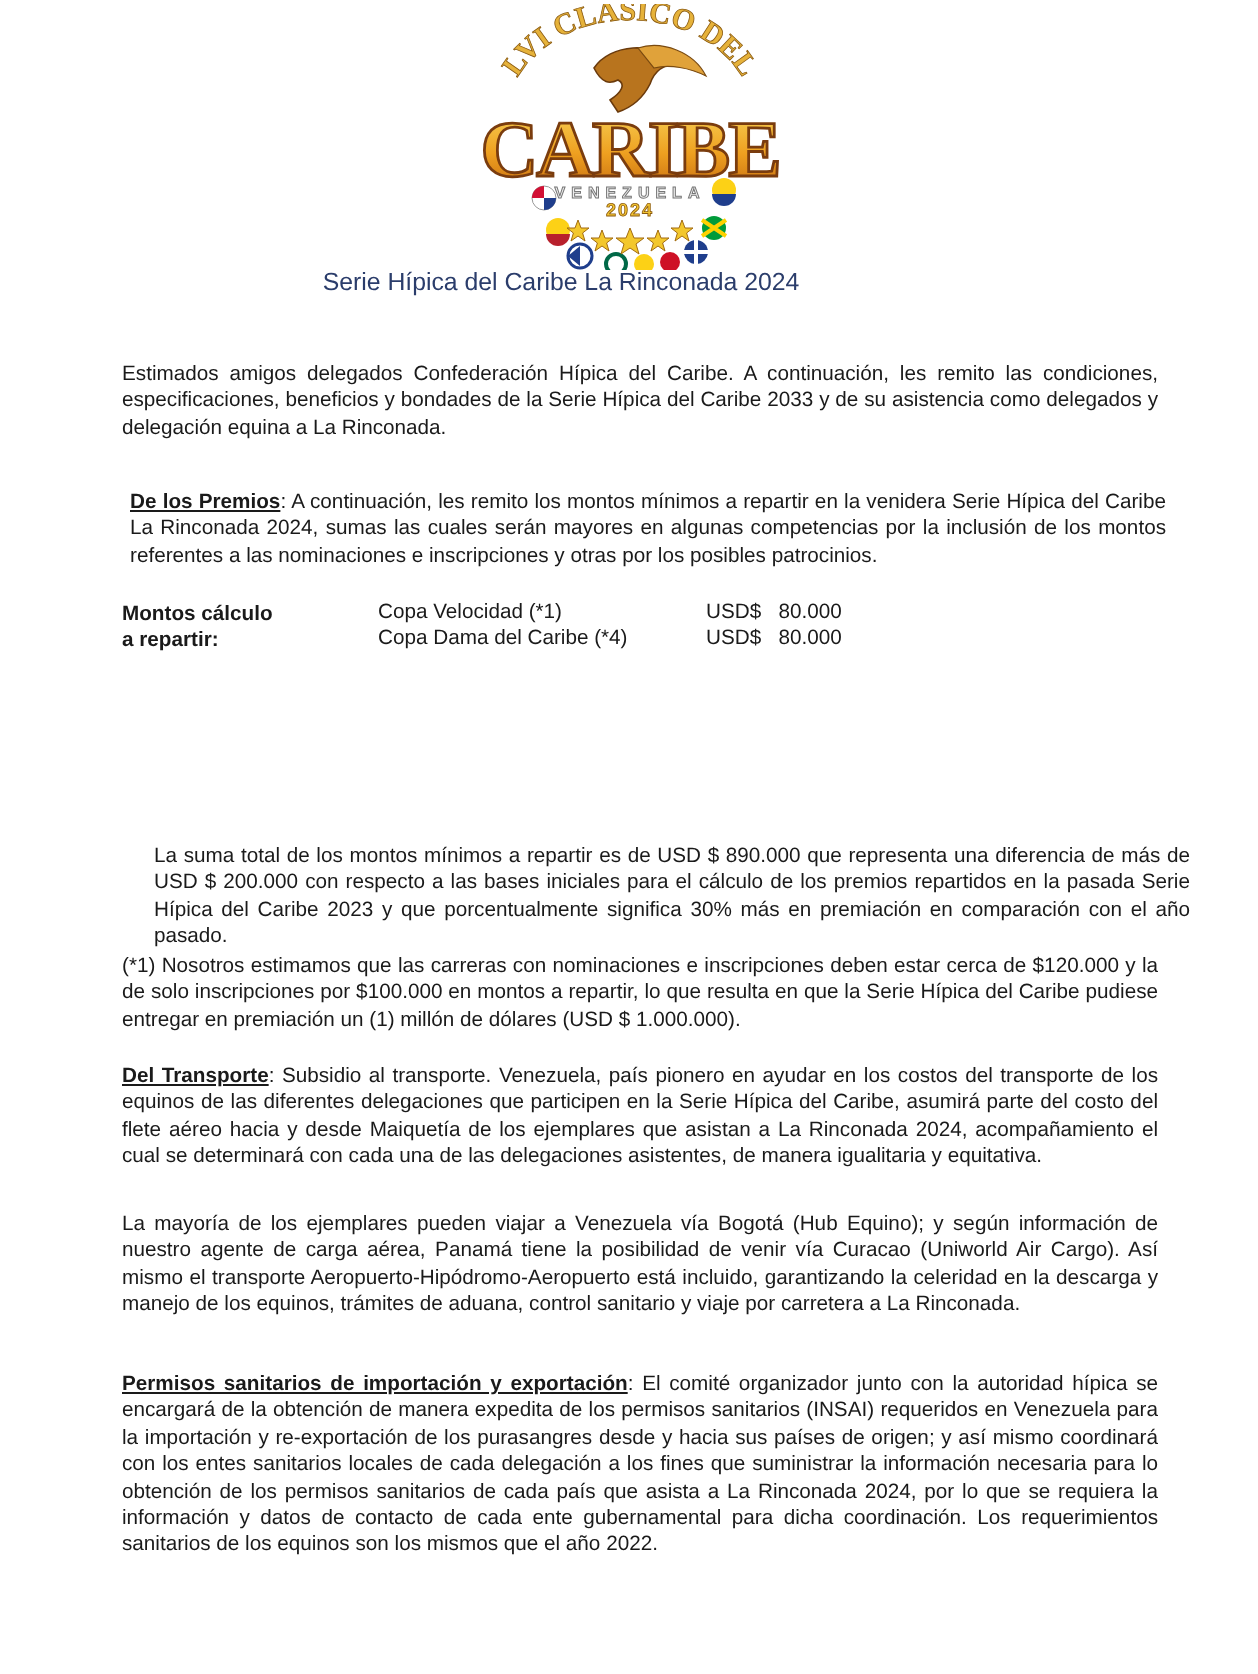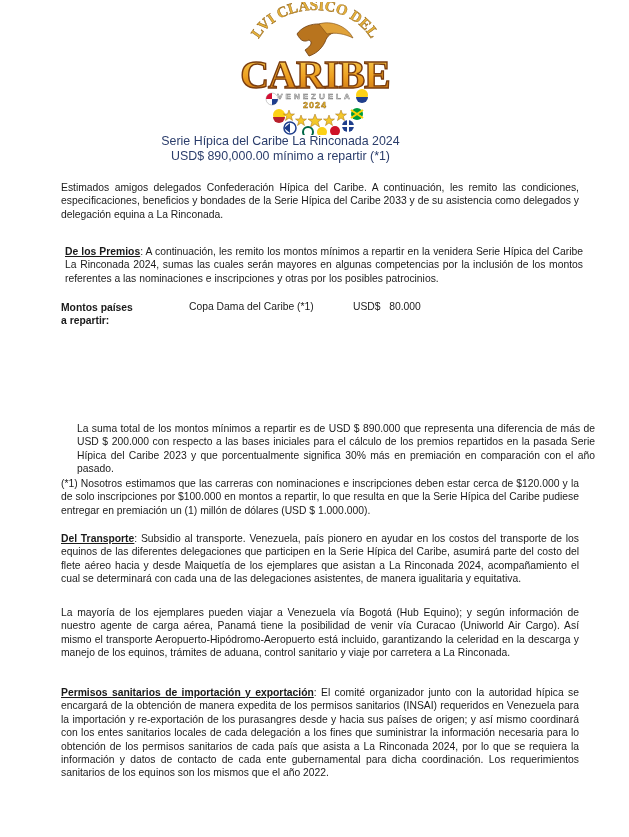--- a/index.html
+++ b/index.html
@@ -80,35 +80,38 @@
       <polygon points="66,113 67.5,117 71.5,117 68.3,119.5 69.5,123.5 66,121 62.5,123.5 63.7,119.5 60.5,117 64.5,117"></polygon>
       <polygon points="80,112 82,117 87,117 83,120 84.5,125 80,122 75.5,125 77,120 73,117 78,117"></polygon>
       <polygon points="94,113 95.5,117 99.5,117 96.3,119.5 97.5,123.5 94,121 90.5,123.5 91.7,119.5 88.5,117 92.5,117"></polygon>
       <polygon points="106,108 107.5,112 111.5,112 108.3,114.5 109.5,118.5 106,116 102.5,118.5 103.7,114.5 100.5,112 104.5,112"></polygon>
     </g>
   </svg>
 </div>
 
 <div class="title-block">
   <div>Serie Hípica del Caribe La Rinconada 2024</div>
-  <div>USD$ 890,000.00 mínimo a repartir (*1)</div>
 </div>
 
 <p class="para" style="top:181px; margin:0;">Estimados amigos delegados Confederación Hípica del Caribe. A continuación, les remito las condiciones, especificaciones, beneficios y bondades de la Serie Hípica del Caribe 2033 y de su asistencia como delegados y delegación equina a La Rinconada.</p>
 
 <p class="para" style="top:241px; margin:4px;"><span class="hd">De los Premios</span><span>:  A continuación, les remito los montos mínimos a repartir en la venidera Serie Hípica del Caribe La Rinconada 2024, sumas las cuales serán mayores en algunas competencias por la inclusión de los montos referentes a las nominaciones e inscripciones y otras por los posibles patrocinios.</span></p>
 
 <div class="prize-label">
-  <div>Montos países</div>
+  <div>Montos cálculo</div>
   <div>a repartir:</div>
 </div>
 <table class="prize-table">
   <tbody>
     <tr>
-        <td class="name">Copa Dama del Caribe (*1)</td>
+        <td class="name">Copa Velocidad (*1)</td>
+        <td class="amt">USD$   80.000</td>
+      </tr>
+    <tr>
+        <td class="name">Copa Dama del Caribe (*4)</td>
         <td class="amt">USD$   80.000</td>
       </tr>
   </tbody>
 </table>
 
 <p class="para" style="top:406px; margin:16px;">La suma total de los montos mínimos a repartir es de USD $ 890.000 que representa una diferencia de más de USD $ 200.000 con respecto a las bases iniciales para el cálculo de los premios repartidos en la pasada Serie Hípica del Caribe 2023 y que porcentualmente significa 30% más en premiación en comparación con el año pasado.</p>
 
 <p class="para" style="top:477px; margin:0;">(*1) Nosotros estimamos que las carreras con nominaciones e inscripciones deben estar cerca de $120.000 y la de solo inscripciones por $100.000 en montos a repartir, lo que resulta en que la Serie Hípica del Caribe pudiese entregar en premiación un (1) millón de dólares (USD $ 1.000.000).</p>
 
 <p class="para" style="top:532px; margin:0;"><span class="hd">Del Transporte</span><span>:  Subsidio al transporte. Venezuela, país pionero en ayudar en los costos del transporte de los equinos de las diferentes delegaciones que participen en la Serie Hípica del Caribe, asumirá parte del costo del flete aéreo hacia y desde Maiquetía de los ejemplares que asistan a La Rinconada 2024, acompañamiento el cual se determinará con cada una de las delegaciones asistentes, de manera igualitaria y equitativa.</span></p>

